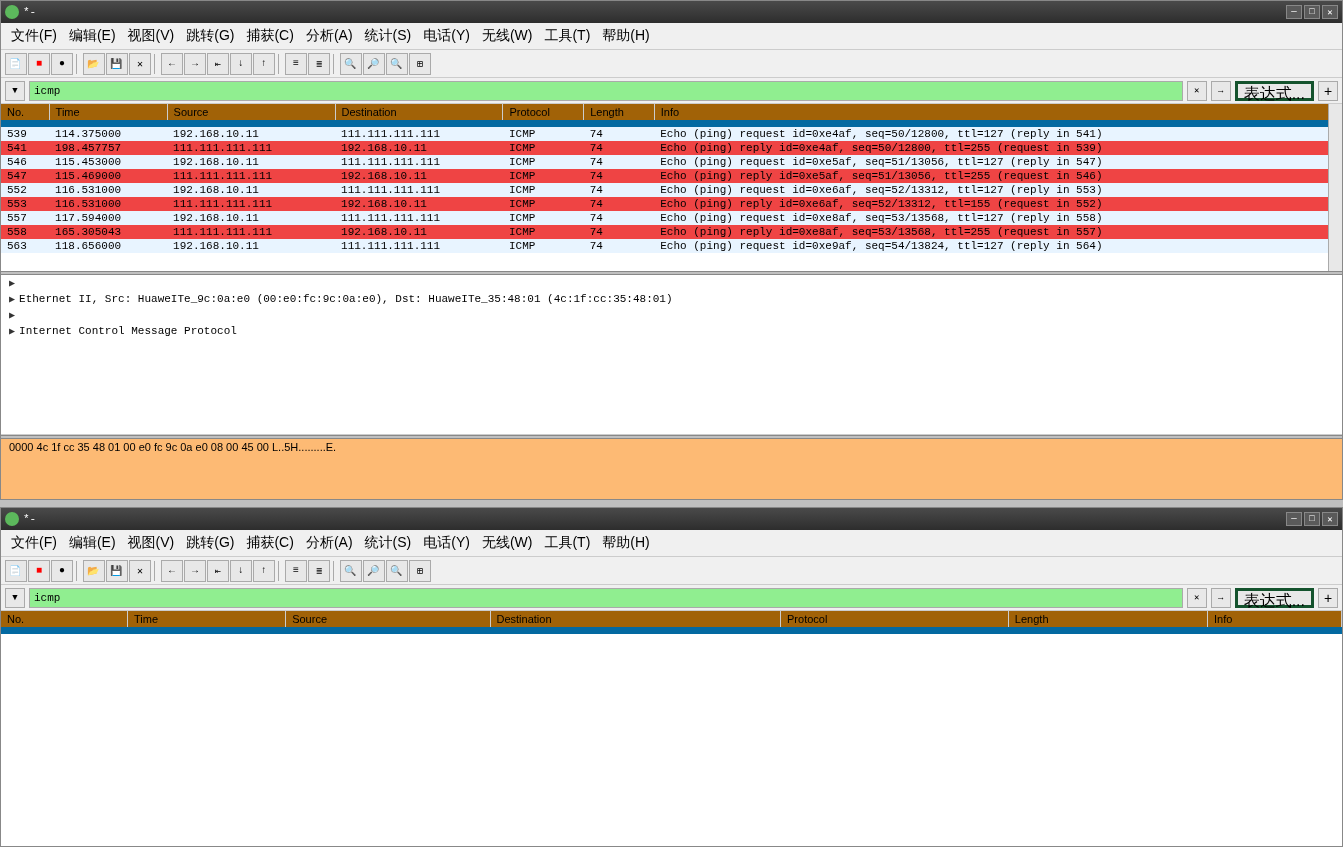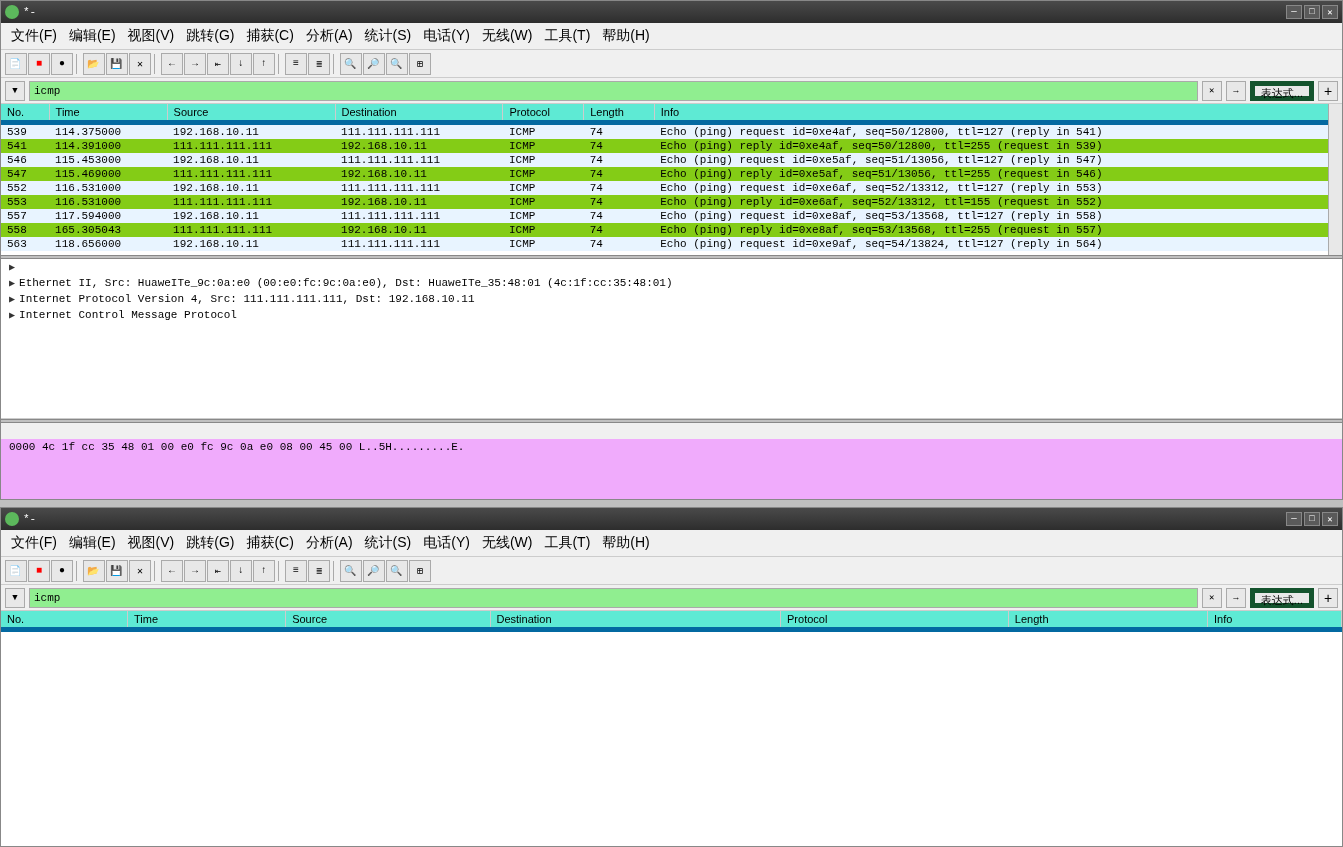--- a/index.html
+++ b/index.html
@@ -119,23 +119,23 @@
       background: #e8e8e8;
       border: 1px solid #aaa;
       cursor: pointer;
       font-size: 9px;
       display: flex; align-items: center; justify-content: center;
     }
     .filter-expr-btn {
       padding: 0 6px;
       height: 20px;
       background: #e8e8e8;
-      border: 5px solid #14532d;
-      cursor: pointer;
-      font-size: 11px;
+      border: 3px solid #14532d;
+      cursor: pointer;
+      font-size: 16px;
     }
     .filter-add-btn {
       width: 20px; height: 20px;
       background: #e8e8e8;
       border: 1px solid #aaa;
       cursor: pointer;
       font-size: 14px;
       display: flex; align-items: center; justify-content: center;
     }
 
@@ -146,37 +146,37 @@
       position: relative;
       background: white;
     }
     .packet-table {
       width: 100%;
       border-collapse: collapse;
       font-size: 11px;
       font-family: 'Courier New', monospace;
     }
     .packet-table thead tr {
-      background: #5eead4;
-      border-bottom: 5px solid #0369a1;
+      background: #a16207;
+      border-bottom: 7px solid #0369a1;
     }
     .packet-table th {
       text-align: left;
       padding: 2px 6px;
       font-weight: normal;
       border-right: 1px solid #ccc;
       font-family: Arial, sans-serif;
       font-size: 11px;
     }
     .packet-table td {
       padding: 1px 6px;
       white-space: nowrap;
     }
     .row-light-blue { background: #e8f4ff; margin-left: 45px; }
-    .row-white { background: #84cc16; }
+    .row-white { background: #ef4444; }
 
     
     .panel-divider {
       height: 4px;
       background: #c0c0c0;
       border-top: 1px solid #888;
       border-bottom: 1px solid #888;
       flex-shrink: 0;
     }
 
@@ -198,27 +198,26 @@
     }
     .detail-arrow {
       margin-right: 4px;
       color: #333;
       font-size: 10px;
     }
 
     
     .hex-panel {
       height: 60px;
-      background: #f0abfc;
+      background: #fdba74;
       overflow: hidden;
-      font-family: Liberation Mono, monospace;
+      font-family: Liberation Sans, sans-serif;
       font-size: 11px;
       padding: 2px 8px;
       flex-shrink: 0;
-      margin-top: 16px;
     }
 
     
     .scrollbar-area {
       position: absolute;
       right: 0; top: 0; bottom: 0;
       width: 14px;
       background: #e8e8e8;
       border-left: 1px solid #aaa;
     }
@@ -309,21 +308,21 @@
       <td>539</td>
       <td>114.375000</td>
       <td>192.168.10.11</td>
       <td>111.111.111.111</td>
       <td>ICMP</td>
       <td>74</td>
       <td>Echo (ping) request  id=0xe4af, seq=50/12800, ttl=127 (reply in 541)</td>
     </tr>
           <tr class="row-white">
       <td>541</td>
-      <td>114.391000</td>
+      <td>198.457757</td>
       <td>111.111.111.111</td>
       <td>192.168.10.11</td>
       <td>ICMP</td>
       <td>74</td>
       <td>Echo (ping) reply    id=0xe4af, seq=50/12800, ttl=255 (request in 539)</td>
     </tr>
           <tr class="row-light-blue">
       <td>546</td>
       <td>115.453000</td>
       <td>192.168.10.11</td>
@@ -396,21 +395,20 @@
   <div class="detail-panel">
     <div class="detail-item">
       <span class="detail-arrow">▶</span>
     </div>
     <div class="detail-item">
       <span class="detail-arrow">▶</span>
       <span>Ethernet II, Src: HuaweITe_9c:0a:e0 (00:e0:fc:9c:0a:e0), Dst: HuaweITe_35:48:01 (4c:1f:cc:35:48:01)</span>
     </div>
     <div class="detail-item">
       <span class="detail-arrow">▶</span>
-      <span>Internet Protocol Version 4, Src: 111.111.111.111, Dst: 192.168.10.11</span>
     </div>
     <div class="detail-item">
       <span class="detail-arrow">▶</span>
       <span>Internet Control Message Protocol</span>
     </div>
   </div>
 
   <div class="panel-divider"></div>
 
   <div class="hex-panel">

